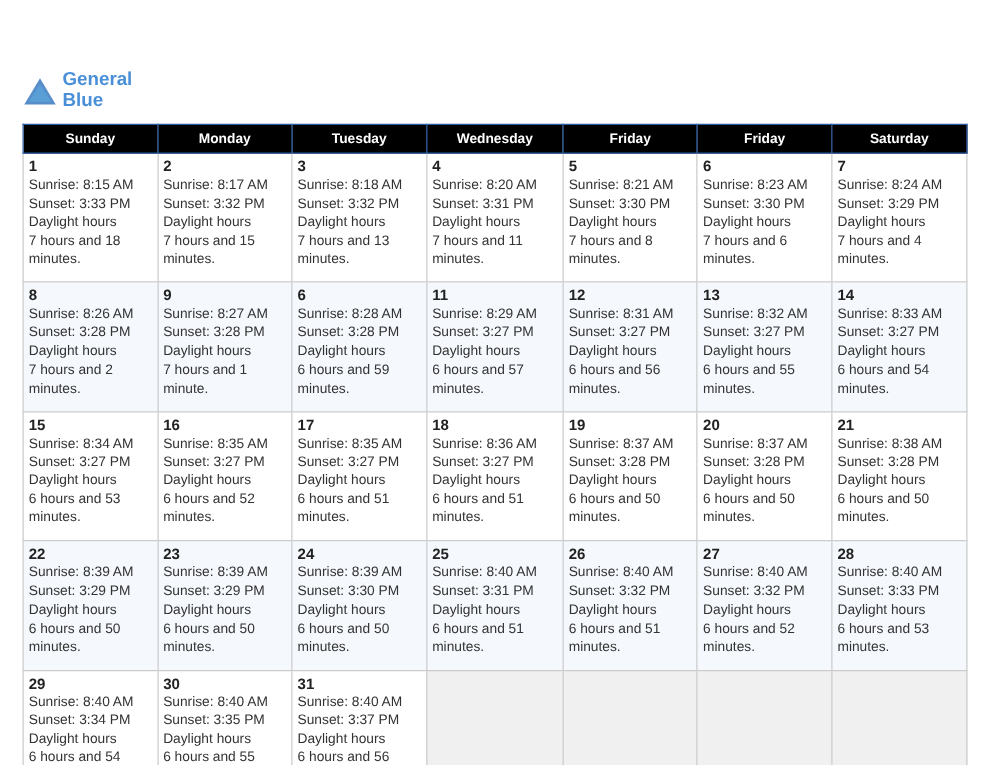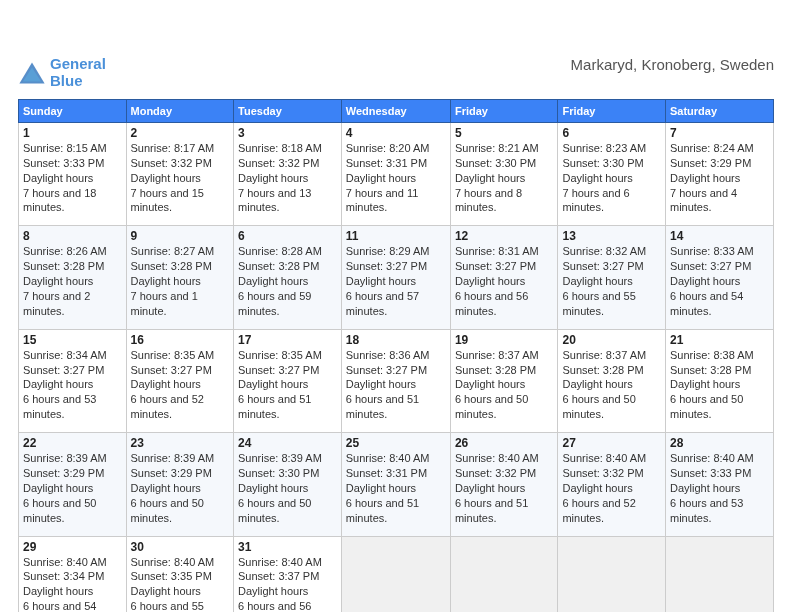--- a/index.html
+++ b/index.html
@@ -55,26 +55,26 @@
       font-size: 15px;
       color: #555;
     }
     .calendar {
       flex: 1;
       border-collapse: collapse;
       width: 100%;
       font-size: 10px;
     }
     .calendar th {
-      background: #3b82f6;
+      background: #000000;
       color: #fff;
       font-size: 11px;
       font-weight: bold;
       padding: 5px 4px;
-      text-align: left;
+      text-align: center;
       border: 1px solid #2a5a9f;
     }
     .calendar td {
       border: 1px solid #ccc;
       vertical-align: top;
       padding: 3px 4px;
       width: 113px;
       height: 80px;
       background: #fff;
     }
@@ -109,21 +109,20 @@
       <svg class="logo-icon" viewBox="0 0 40 40">
         <polygon points="20,5 38,35 2,35" fill="#3a7abf" opacity="0.85"></polygon>
         <polygon points="20,12 33,32 7,32" fill="#5aaae0" opacity="0.6"></polygon>
       </svg>
       <div class="logo-text">
         <div><span>General</span></div>
         <div><span style="color:#4a90d9">Blue</span></div>
       </div>
     </div>
     <div class="title-block">
-      <div class="subtitle">Markaryd, Kronoberg, Sweden</div>
     </div>
   </div>
 
   <table class="calendar">
     <thead>
       <tr>
       <th>Sunday</th>
           <th>Monday</th>
           <th>Tuesday</th>
           <th>Wednesday</th>

